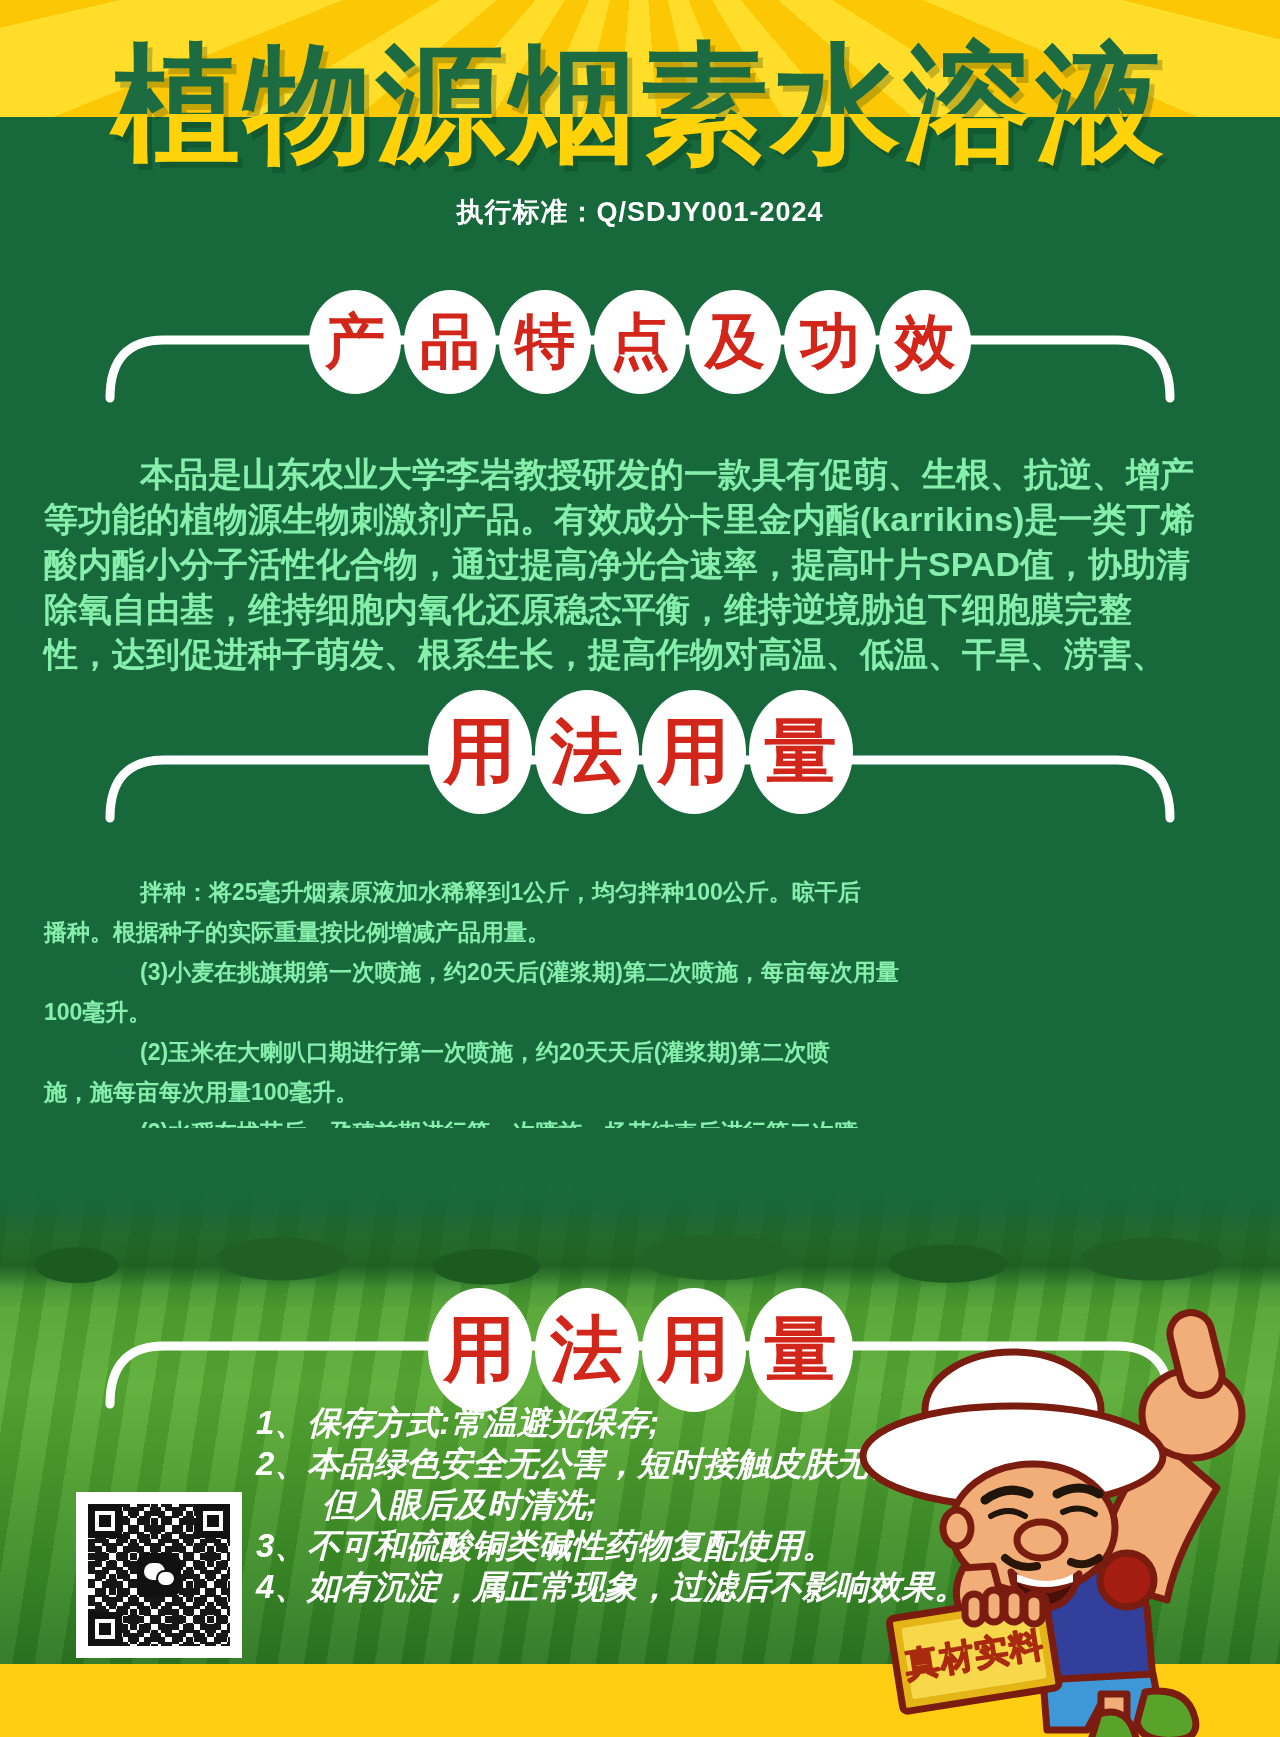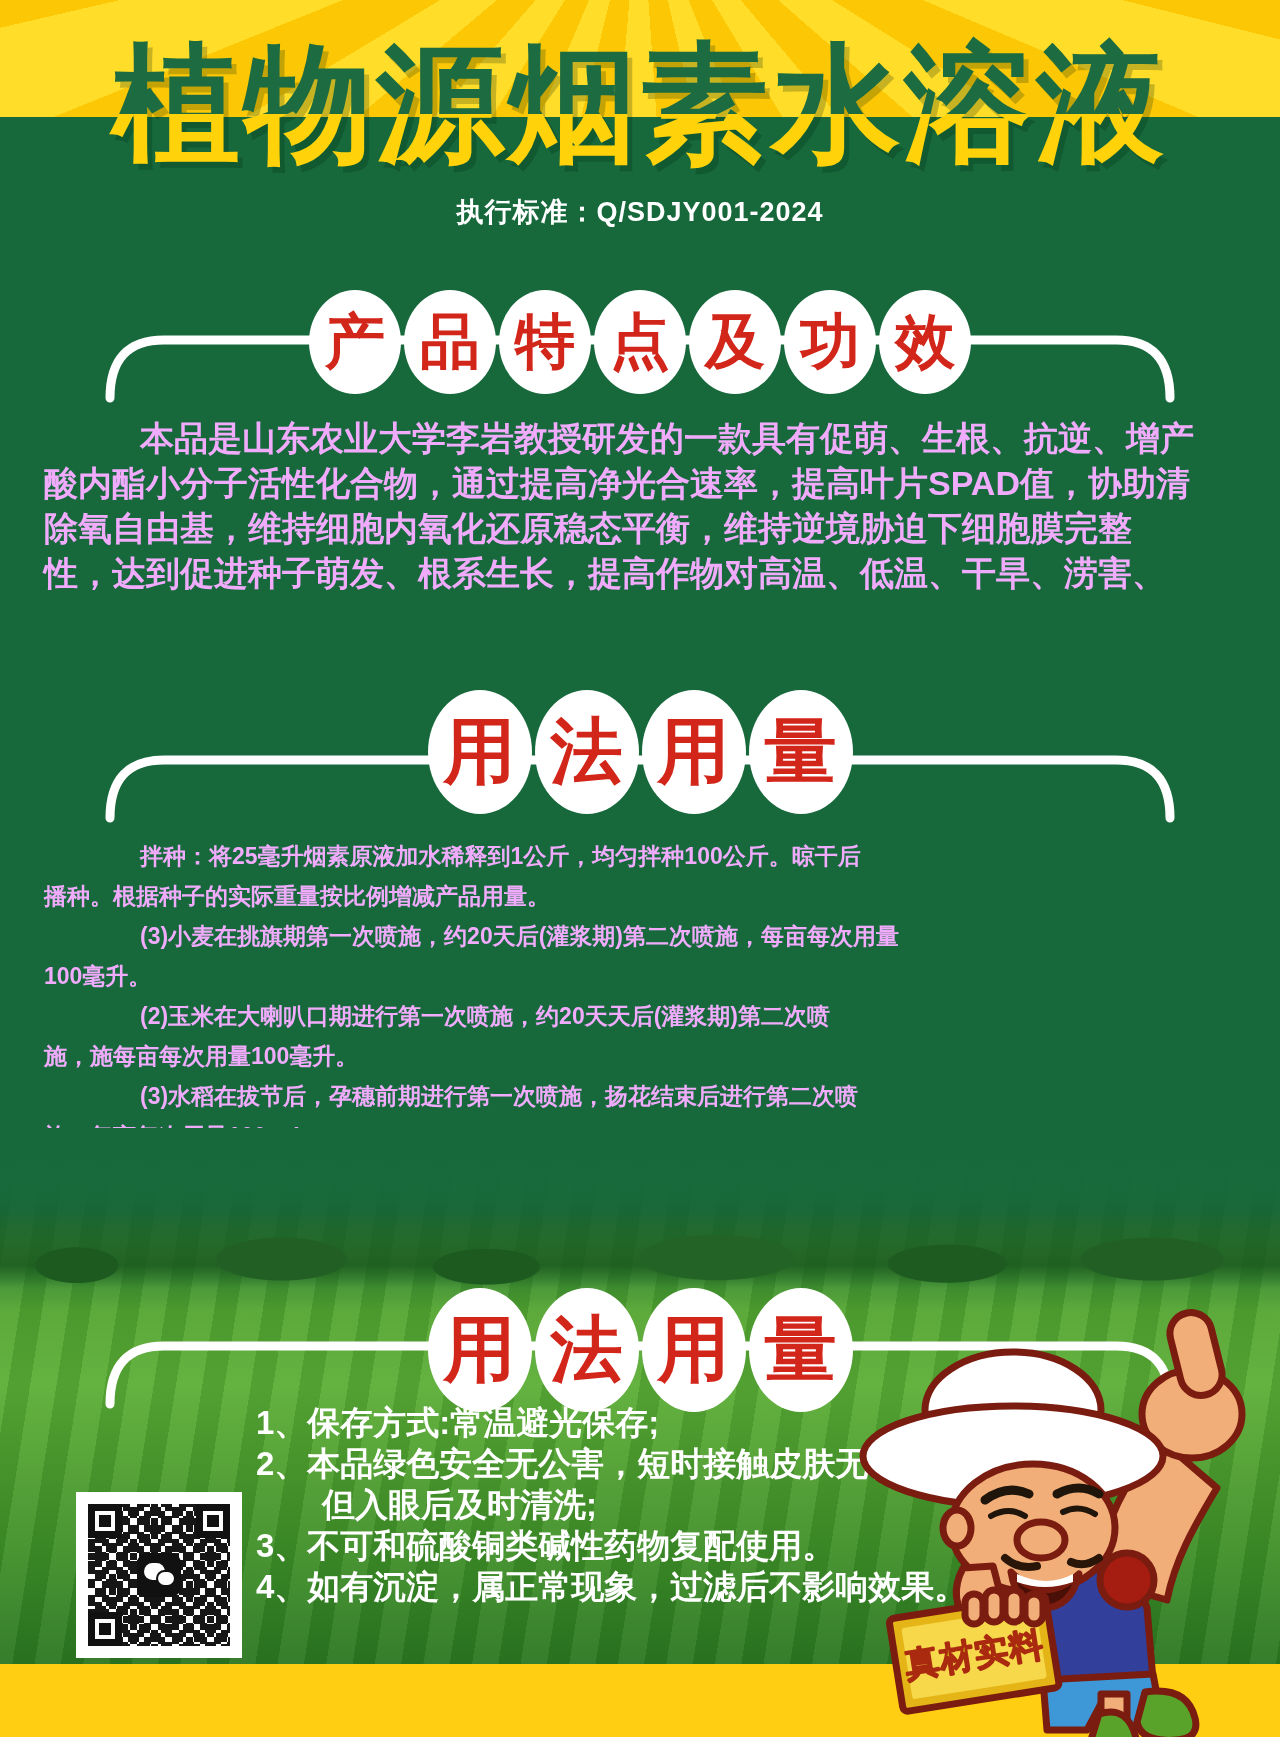--- a/index.html
+++ b/index.html
@@ -37,26 +37,26 @@
   .hdr-circle{
     background:#ffffff;border-radius:50%;display:flex;align-items:center;justify-content:center;
     flex:0 0 auto;
   }
   .hdr-circle span{
     color:#d3261b;font-weight:bold;font-family:"DejaVu Serif",serif;
   }
   .c-small span{font-size:60px;}
   .c-big span{font-size:72px;}
   
-  .copy{position:absolute;left:44px;width:1196px;color:#f0abfc;font-weight:bold;}
+  .copy{position:absolute;left:44px;width:1196px;color:#86efac;font-weight:bold;margin-top:36px;}
   .ln{font-size:34px;line-height:45px;white-space:nowrap;}
   .usage .ln{font-size:23px;line-height:40px;}
   .ind{padding-left:96px;}
   .notes{position:absolute;left:256px;top:1402px;color:#ffffff;font-weight:bold;}
-  .notes .ln{font-size:33px;line-height:41px;}
+  .notes .ln{font-size:33px;line-height:41px;font-style:italic;}
   .ind2{padding-left:66px;}
   
   .field{
     position:absolute;left:0;top:1128px;width:100%;height:536px;
     background:
       linear-gradient(180deg,#17693c 0%,#17693c 6%,rgba(23,105,60,.92) 13%,rgba(23,105,60,.5) 21%,rgba(23,105,60,0) 34%),
       repeating-linear-gradient(99deg,rgba(18,70,22,.13) 0 22px,rgba(255,255,255,.05) 22px 48px),
       linear-gradient(180deg,#2e7a28 0%,#1f5c20 15%,#3f8f2a 22%,#54a531 34%,#5cae36 48%,#4c9c2d 66%,#3a8a26 84%,#2c7621 100%);
   }
   .field::before{
@@ -133,20 +133,21 @@
           <span>功</span>
         </div>
       <div class="hdr-circle c-small">
           <span>效</span>
         </div>
     </div>
   </div>
 
   <div class="copy" style="top:416px">
     <div class="ln ind">本品是山东农业大学李岩教授研发的一款具有促萌、生根、抗逆、增产</div>
+    <div class="ln">等功能的植物源生物刺激剂产品。有效成分卡里金内酯(karrikins)是一类丁烯</div>
     <div class="ln">酸内酯小分子活性化合物，通过提高净光合速率，提高叶片SPAD值，协助清</div>
     <div class="ln">除氧自由基，维持细胞内氧化还原稳态平衡，维持逆境胁迫下细胞膜完整</div>
     <div class="ln">性，达到促进种子萌发、根系生长，提高作物对高温、低温、干旱、涝害、</div>
   </div>
 
   <div class="hdr" style="top:690px">
     <svg class="hdr-line" style="top:36px" viewBox="0 0 1072 100">
       <path d="M6,92 Q6,34 60,34 H1012 Q1066,34 1066,92"></path>
     </svg>
     <div class="hdr-circles">

